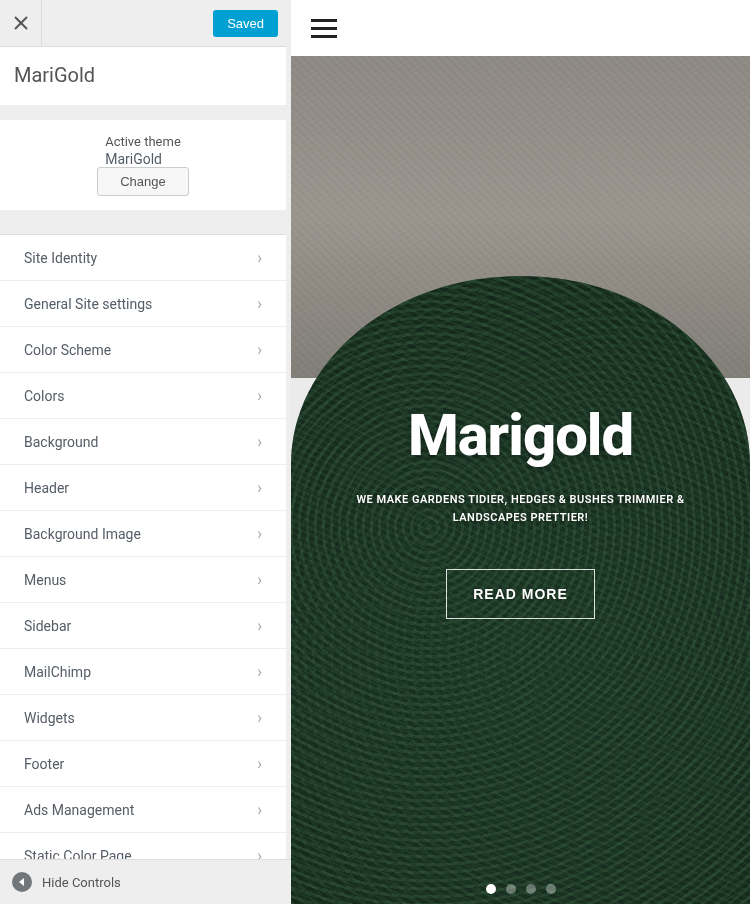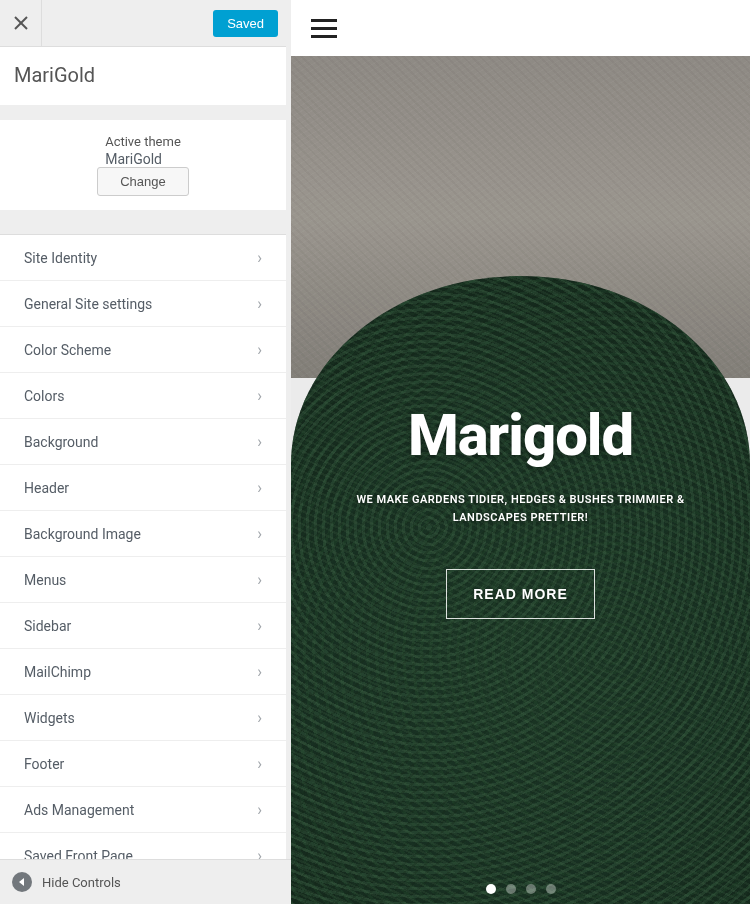--- a/index.html
+++ b/index.html
@@ -134,21 +134,21 @@
         </div>
       <div class="menu-item">
           <span class="menu-item-label">Footer</span>
           <span class="chevron">›</span>
         </div>
       <div class="menu-item">
           <span class="menu-item-label">Ads Management</span>
           <span class="chevron">›</span>
         </div>
       <div class="menu-item">
-          <span class="menu-item-label">Saved Front Page</span>
+          <span class="menu-item-label">Static Color Page</span>
           <span class="chevron">›</span>
         </div>
 
     </div>
   </div>
 
   <div class="bottom-bar">
     <span class="collapse-icon">
       <svg viewBox="0 0 8 8">
           <polygon points="6,0 6,8 1,4" fill="#fff"></polygon>

